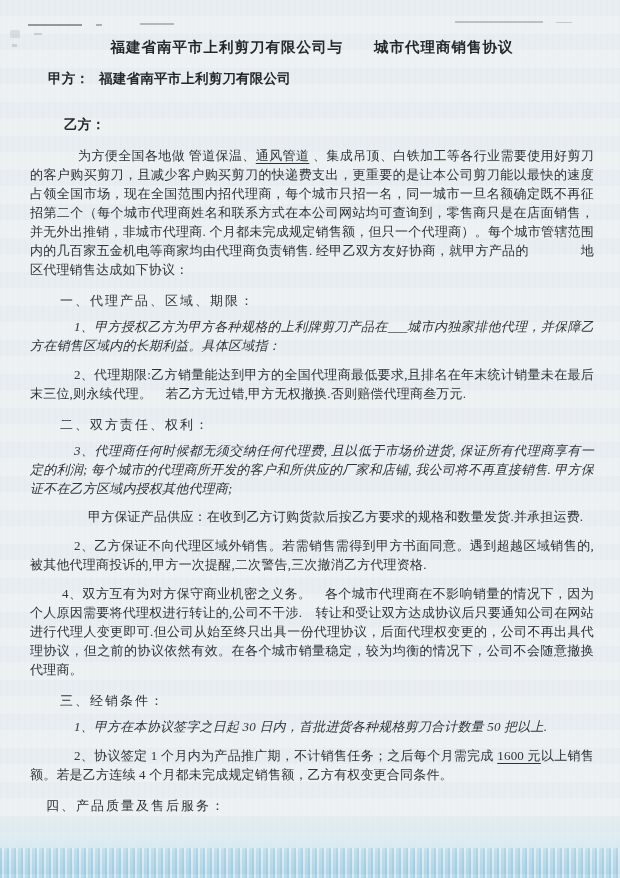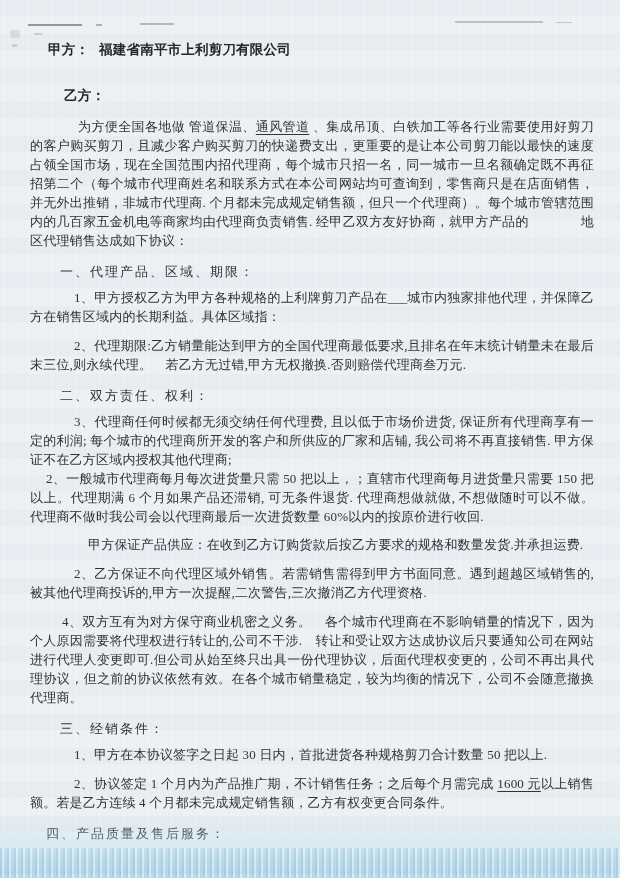--- a/index.html
+++ b/index.html
@@ -26,21 +26,21 @@
   }
   .party{font-size:13.5px;font-weight:bold;color:#24282c;margin:0 0 0 18px;line-height:20px;}
   .party.party-a{margin-top:2px;}
   .party.party-b{margin-top:26px;margin-left:34px;font-weight:600;}
   .party .party-name{margin-left:10px;}
   .para{margin:0;text-align:justify;}
   .intro{margin-top:11px;text-indent:48px;}
   .h-sec{margin-top:12px;text-indent:30px;letter-spacing:2px;}
   .h-sec4{text-indent:16px;}
   .item{text-indent:44px;}
-  .item.first{margin-top:7px;}
+  .item.first{margin-top:7px;font-style:italic;}
   .item.gap-top{margin-top:10px;}
   .item.indent-sm{text-indent:16px;}
   .item.indent-md{text-indent:32px;}
   .supply-line{margin-top:9px;text-indent:58px;}
   .u{text-decoration:underline;text-underline-offset:3px;}
   .blank-gap{display:inline-block;width:52px;}
   .blank-underscore{letter-spacing:0;}
   
   .smudge{position:absolute;z-index:3;background:#4a4f55;pointer-events:none;}
   .smudge.s1{left:28px;top:24px;width:54px;height:2px;opacity:.55;}
@@ -72,38 +72,38 @@
   <div class="smudge s2"></div>
   <div class="smudge s3"></div>
   <div class="smudge s4"></div>
   <div class="smudge s5"></div>
   <div class="smudge s6"></div>
   <div class="smudge s7"></div>
   <div class="smudge s8"></div>
 
   <div class="content">
 
+    <h1 class="doc-title">福建省南平市上利剪刀有限公司与　　城市代理商销售协议</h1>
 
     <p class="party party-a"><span>甲方：</span><span class="party-name">福建省南平市上利剪刀有限公司</span></p>
 
     <p class="party party-b"><span>乙方：</span></p>
 
     <p class="para intro"><span>为方便全国各地做 管道保温、</span><span class="u">通风管道</span><span> 、集成吊顶、白铁加工等各行业需要使用好剪刀的客户购买剪刀，且减少客户购买剪刀的快递费支出，更重要的是让本公司剪刀能以最快的速度占领全国市场，现在全国范围内招代理商，每个城市只招一名，同一城市一旦名额确定既不再征招第二个（每个城市代理商姓名和联系方式在本公司网站均可查询到，零售商只是在店面销售，并无外出推销，非城市代理商. 个月都未完成规定销售额，但只一个代理商）。每个城市管辖范围内的几百家五金机电等商家均由代理商负责销售. 经甲乙双方友好协商，就甲方产品的</span><span class="blank-gap"></span><span>地区代理销售达成如下协议：</span></p>
 
     <p class="para h-sec">一、代理产品、区域、期限：</p>
 
     <p class="para item first"><span>1、甲方授权乙方为甲方各种规格的上利牌剪刀产品在</span><span class="blank-underscore">___</span><span>城市内独家排他代理，并保障乙方在销售区域内的长期利益。具体区域指：</span></p>
 
     <p class="para item gap-top">2、代理期限:乙方销量能达到甲方的全国代理商最低要求,且排名在年末统计销量未在最后末三位,则永续代理。　若乙方无过错,甲方无权撤换.否则赔偿代理商叁万元.</p>
 
     <p class="para h-sec">二、双方责任、权利：</p>
 
     <p class="para item first">3、代理商任何时候都无须交纳任何代理费, 且以低于市场价进货, 保证所有代理商享有一定的利润; 每个城市的代理商所开发的客户和所供应的厂家和店铺, 我公司将不再直接销售. 甲方保证不在乙方区域内授权其他代理商;</p>
 
-    <p class="para item indent-sm">2、一般城市代理商每月每次进货量只需 50 把以上，；直辖市代理商每月进货量只需要 150 把以上。代理期满 6 个月如果产品还滞销, 可无条件退货. 代理商想做就做, 不想做随时可以不做。 代理商不做时我公司会以代理商最后一次进货数量 60%以内的按原价进行收回.</p>
 
     <p class="para supply-line">甲方保证产品供应：在收到乙方订购货款后按乙方要求的规格和数量发货.并承担运费.</p>
 
     <p class="para item gap-top">2、乙方保证不向代理区域外销售。若需销售需得到甲方书面同意。遇到超越区域销售的,被其他代理商投诉的,甲方一次提醒,二次警告,三次撤消乙方代理资格.</p>
 
     <p class="para item indent-md gap-top">4、双方互有为对方保守商业机密之义务。　各个城市代理商在不影响销量的情况下，因为个人原因需要将代理权进行转让的,公司不干涉.　转让和受让双方达成协议后只要通知公司在网站进行代理人变更即可.但公司从始至终只出具一份代理协议，后面代理权变更的，公司不再出具代理协议，但之前的协议依然有效。在各个城市销量稳定，较为均衡的情况下，公司不会随意撤换代理商。</p>
 
     <p class="para h-sec">三、经销条件：</p>
 
     <p class="para item first">1、甲方在本协议签字之日起 30 日内，首批进货各种规格剪刀合计数量 50 把以上.</p>

